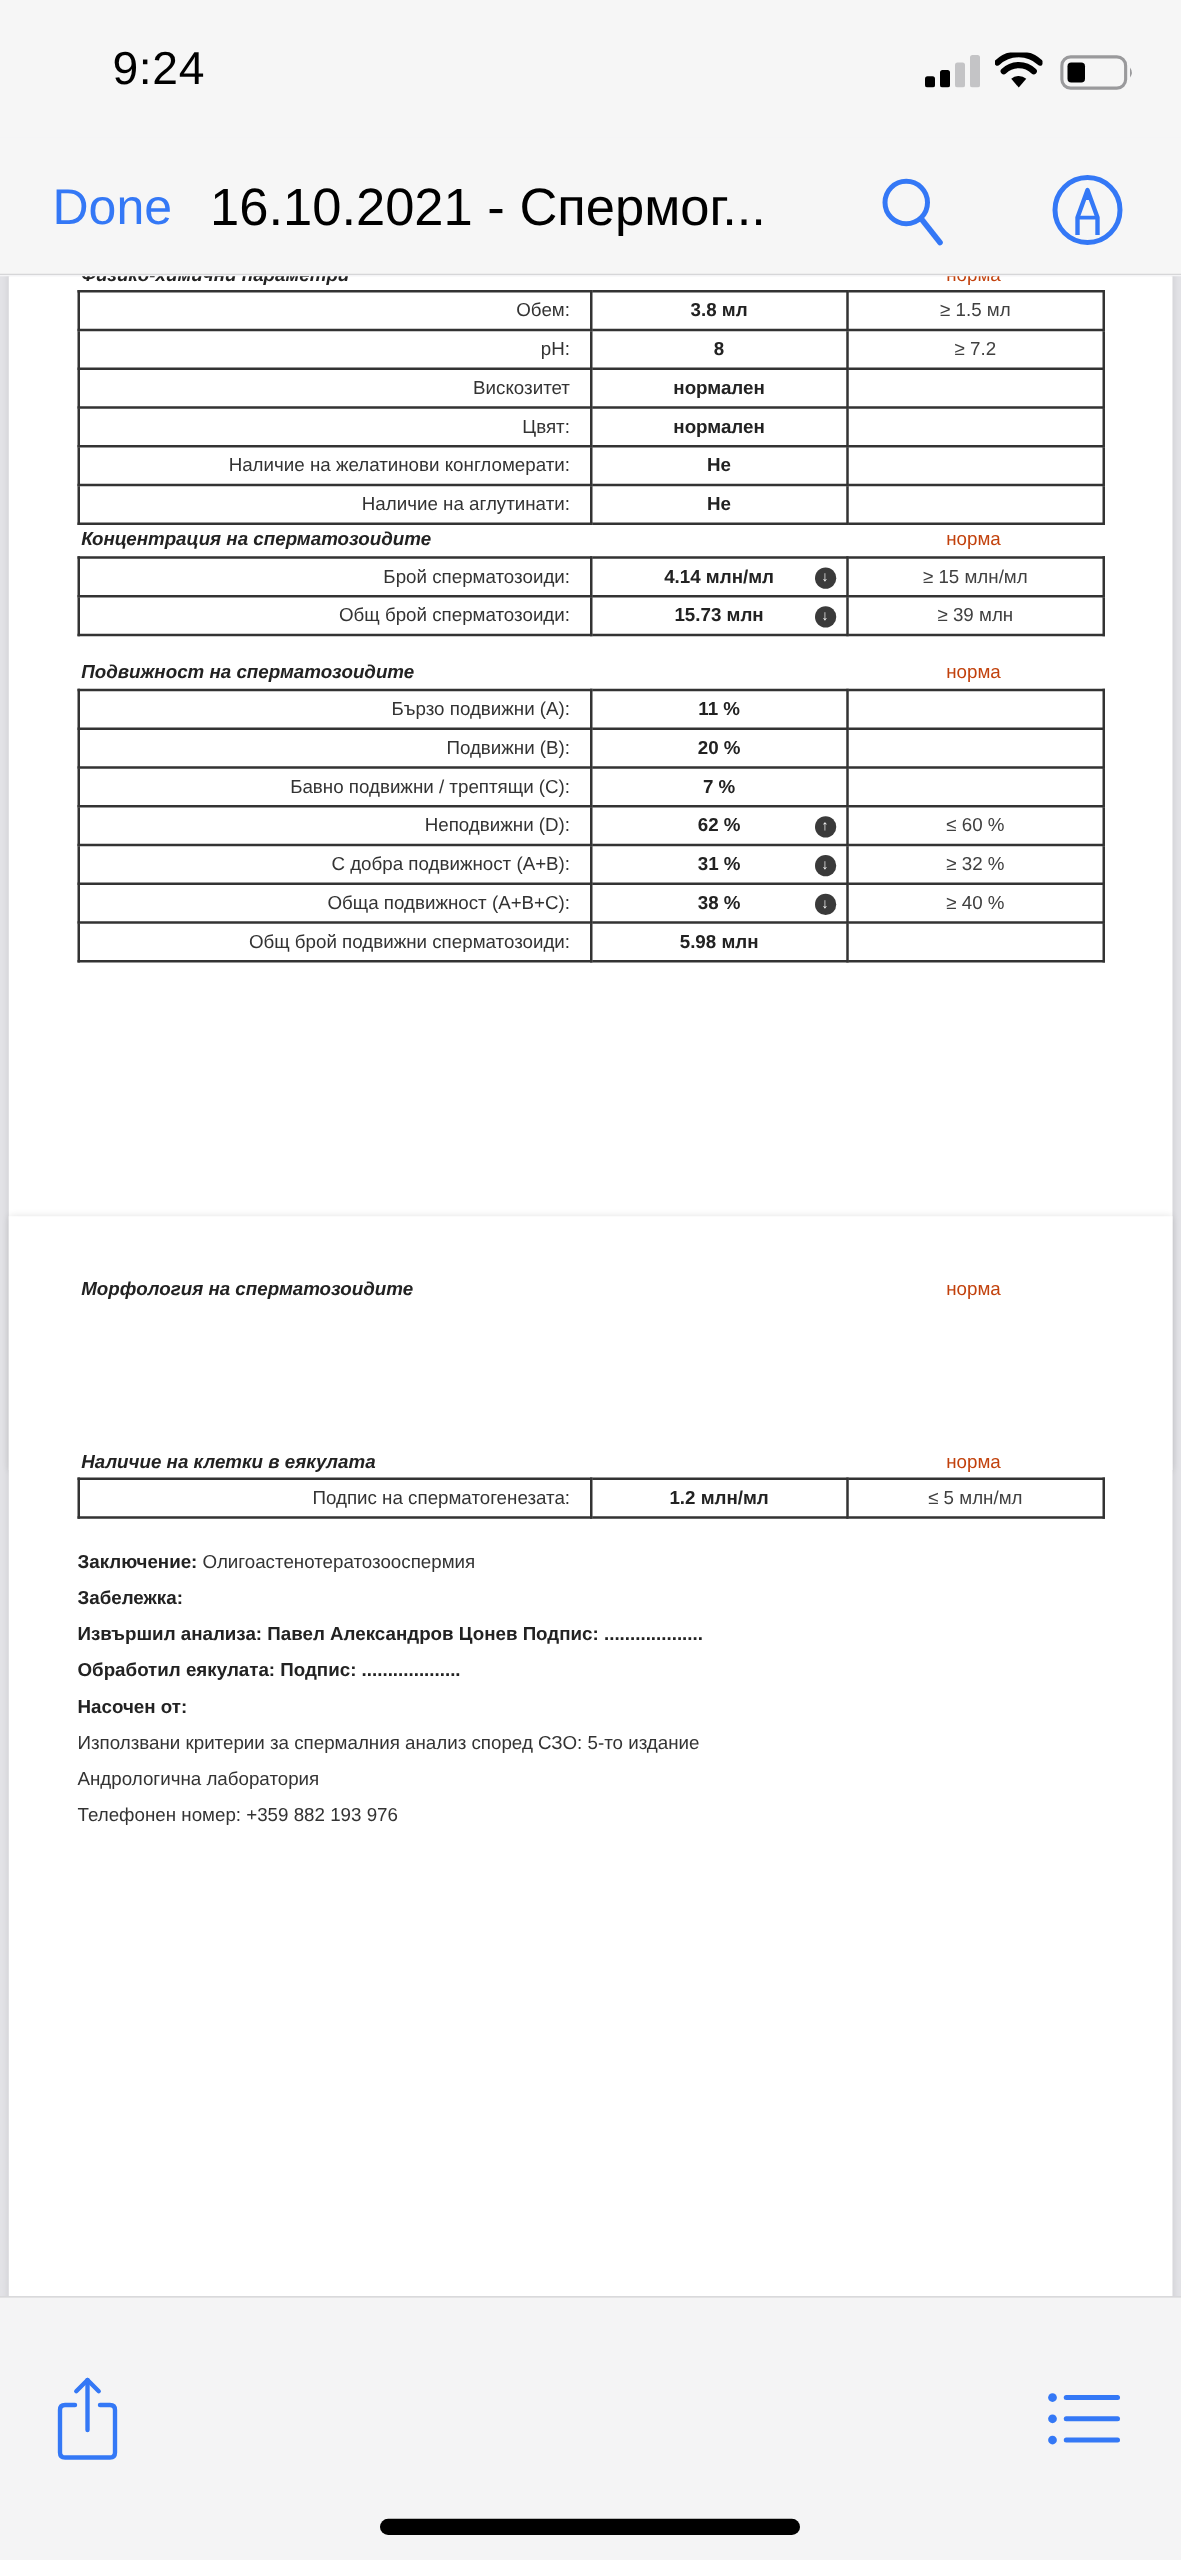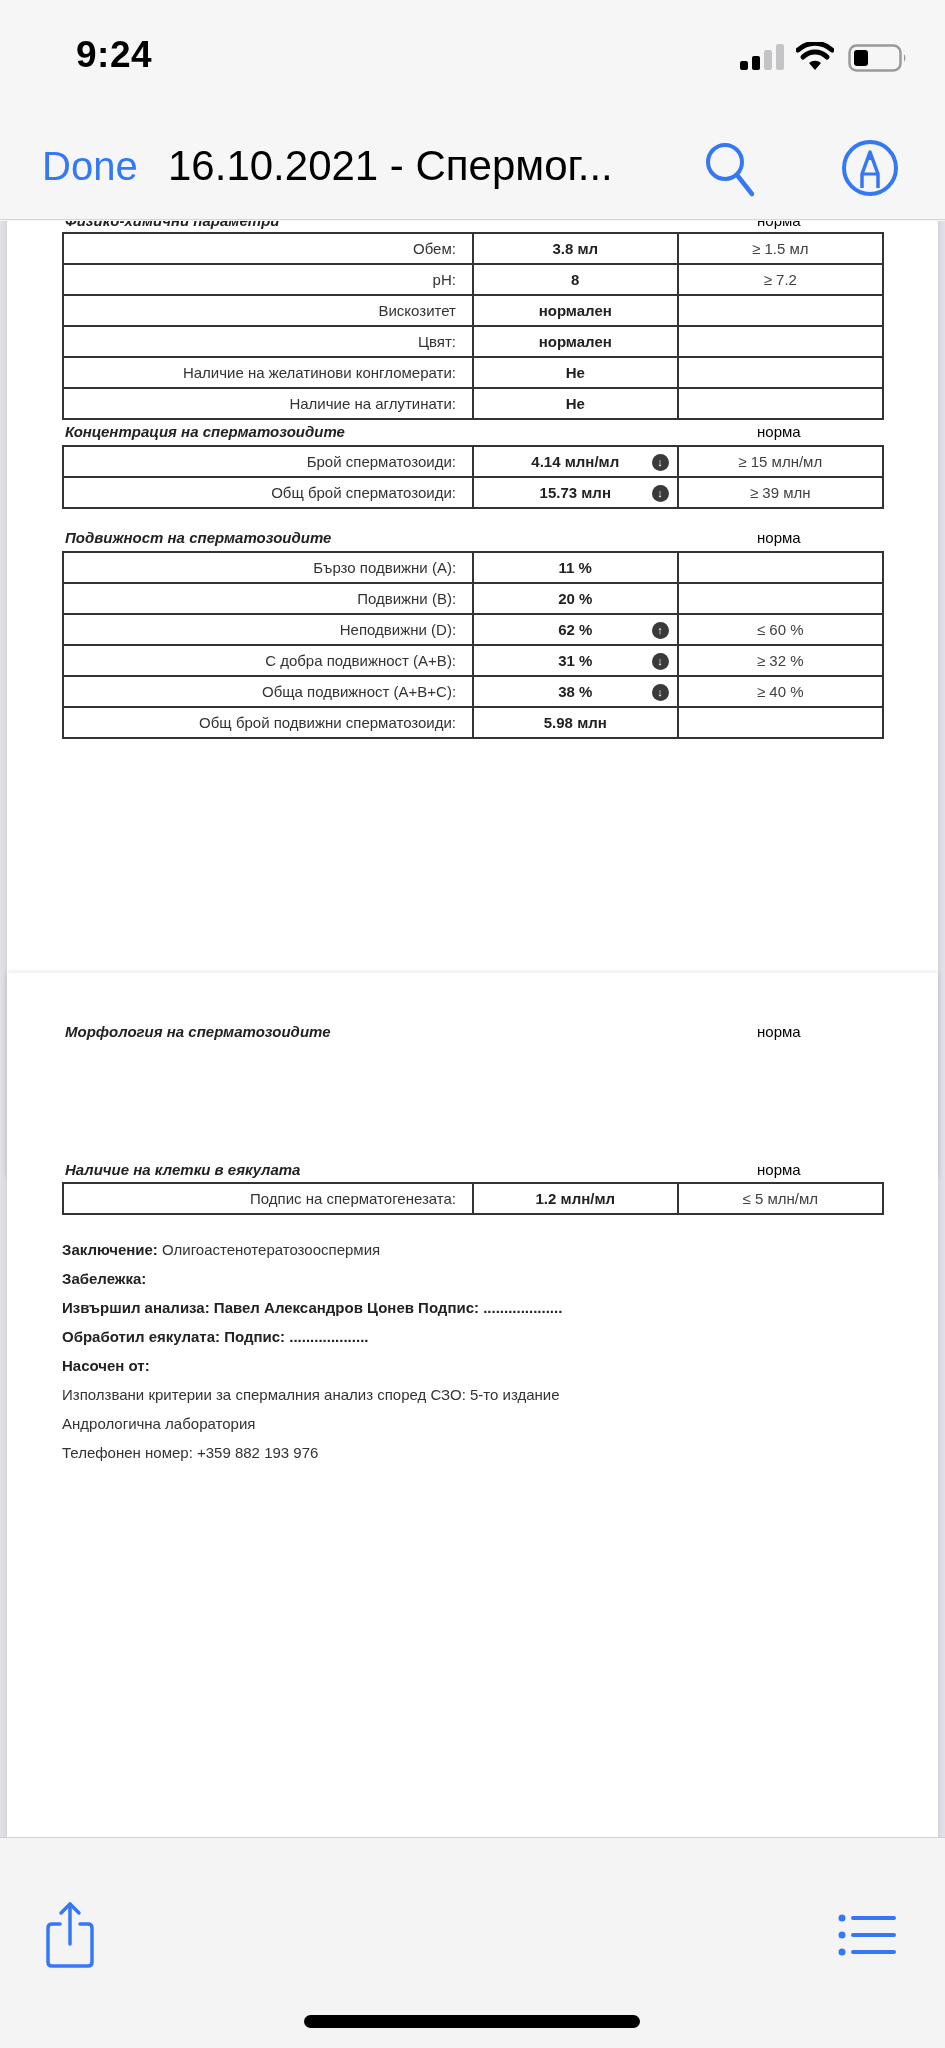--- a/index.html
+++ b/index.html
@@ -1,40 +1,40 @@
 <!DOCTYPE html>
 <html><head>
 <meta charset="utf-8">
 <style>
   * { box-sizing: border-box; margin: 0; padding: 0; }
   html, body { width: 945px; height: 2048px; overflow: hidden; background: #f4f4f6; }
   body { position: relative; font-family: "Liberation Sans", sans-serif; color: #000; }
 
   
   .status-bar { position: absolute; left: 0; top: 0; width: 945px; height: 110px; background: #f6f6f6; }
-  .time { position: absolute; left: 76px; top: 34px; font-size: 37px; font-weight: 700; letter-spacing: 0.5px; }
+  .time { position: absolute; left: 90px; top: 34px; font-size: 37px; font-weight: 400; letter-spacing: 0.5px; }
   .signal { position: absolute; left: 740px; top: 44px; width: 46px; height: 26px; }
   .wifi { position: absolute; left: 796px; top: 42px; width: 38px; height: 30px; }
   .battery { position: absolute; left: 848px; top: 44px; width: 60px; height: 28px; }
 
   
   .nav-bar { position: absolute; left: 0; top: 110px; width: 945px; height: 110px; background: #f6f6f6; border-bottom: 1px solid #d6d6d8; }
   .done-btn { position: absolute; left: 42px; top: 34px; font-size: 40px; font-weight: 500; color: #3478f6; cursor: pointer; }
   .doc-title { position: absolute; left: 168px; top: 32px; font-size: 42px; font-weight: 500; color: #000; white-space: nowrap; }
   .search-btn { position: absolute; left: 700px; top: 28px; width: 60px; height: 60px; }
   .markup-btn { position: absolute; left: 840px; top: 28px; width: 60px; height: 60px; }
 
   
   .doc-area { position: absolute; left: 0; top: 221px; width: 945px; height: 1616px; background: #e2e2e6; overflow: hidden; }
   .page { position: absolute; left: 7px; width: 931px; background: #fff; box-shadow: 0 0 6px rgba(0,0,0,0.12); }
   .page1 { top: -40px; height: 995px; }
   .page2 { top: 752px; height: 900px; }
 
   .section-title { position: absolute; left: 58px; font-size: 15px; font-weight: 700; font-style: italic; color: #222; }
-  .norm-label { position: absolute; left: 750px; font-size: 15px; color: #000000; }
+  .norm-label { position: absolute; left: 750px; font-size: 15px; color: #c2410c; }
 
   table.results { position: absolute; left: 55px; width: 822px; border-collapse: collapse; font-size: 15px; color: #222; }
   table.results td { border: 2px solid #333; height: 31px; padding: 0 16px; }
   td.c-label { width: 411px; text-align: right; color: #333; }
   td.c-value { width: 205px; text-align: center; font-weight: 700; position: relative; }
   td.c-norm { width: 206px; text-align: center; color: #404040; }
   .flag { position: absolute; right: 8px; top: 7px; width: 17px; height: 17px; border-radius: 50%; background: #3a3a3a; color: #fff; font-size: 11px; line-height: 17px; text-align: center; font-weight: 700; }
 
   .footer-lines { position: absolute; left: 55px; font-size: 15px; color: #333; }
   .footer-lines div { height: 29px; line-height: 29px; white-space: nowrap; }
@@ -146,20 +146,25 @@
     <table class="results" style="top:370px;">
       <tbody>
         <tr>
             <td class="c-label">Бързо подвижни (A):</td>
             <td class="c-value">11 %</td>
             <td class="c-norm"></td>
           </tr>
         <tr>
             <td class="c-label">Подвижни (B):</td>
             <td class="c-value">20 %</td>
+            <td class="c-norm"></td>
+          </tr>
+        <tr>
+            <td class="c-label">Бавно подвижни / трептящи (C):</td>
+            <td class="c-value">7 %</td>
             <td class="c-norm"></td>
           </tr>
         <tr>
             <td class="c-label">Неподвижни (D):</td>
             <td class="c-value"><span>62 %</span><span class="flag">↑</span></td>
             <td class="c-norm">≤ 60 %</td>
           </tr>
         <tr>
             <td class="c-label">С добра подвижност (A+B):</td>
             <td class="c-value"><span>31 %</span><span class="flag">↓</span></td>

